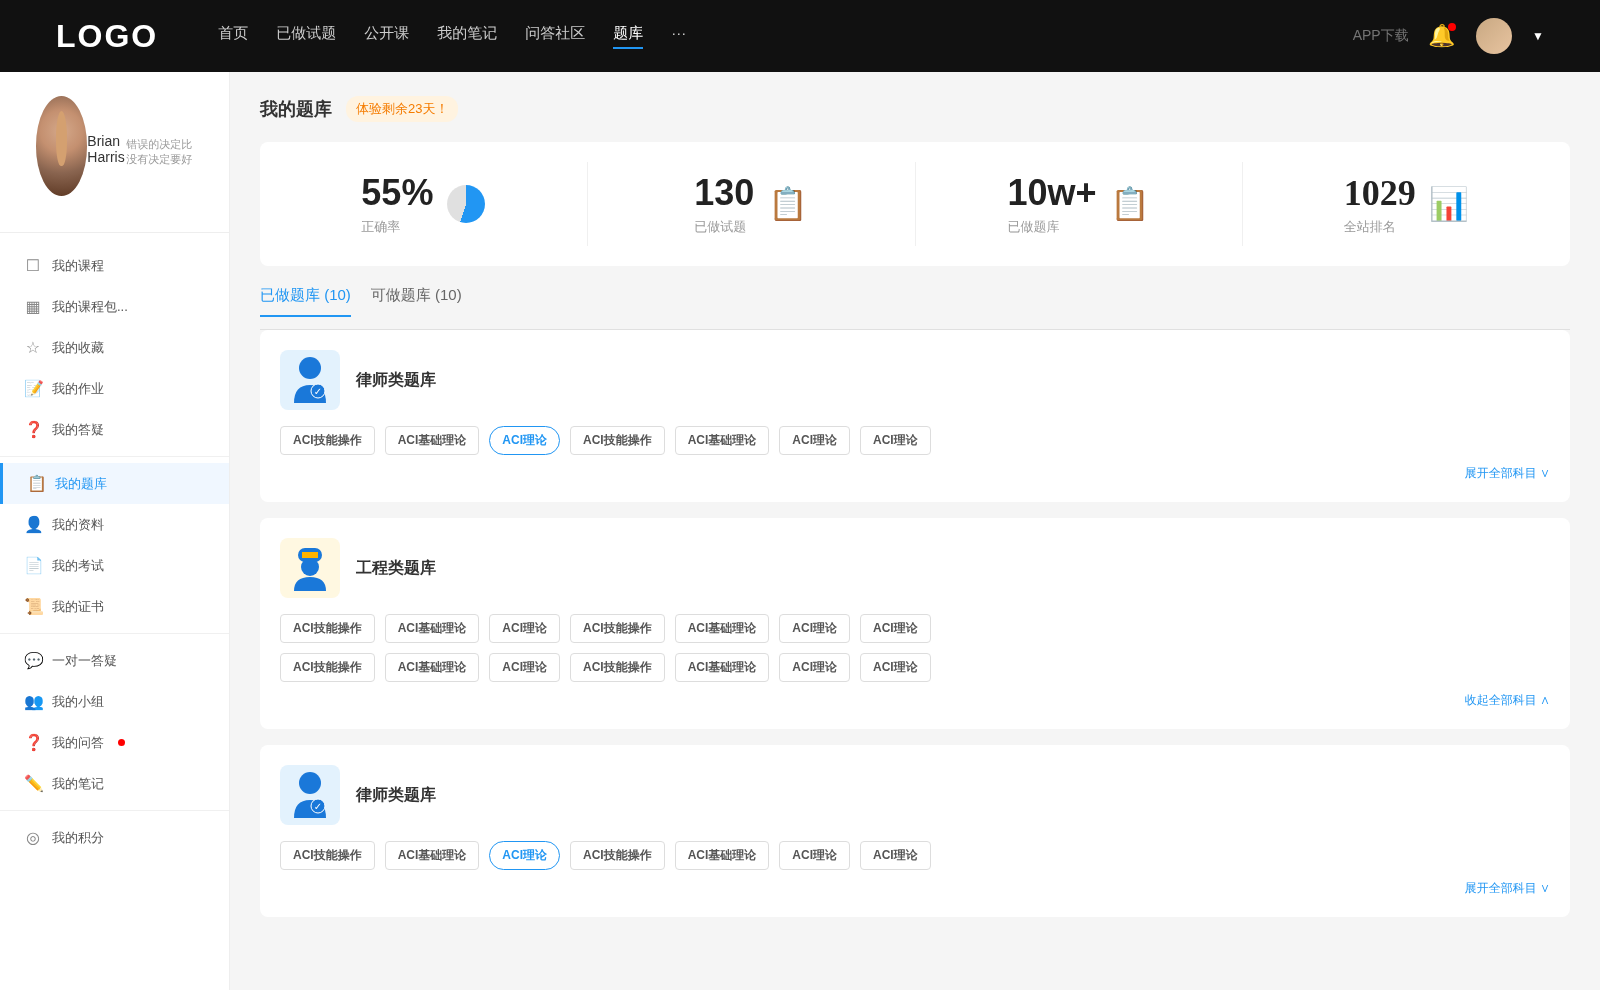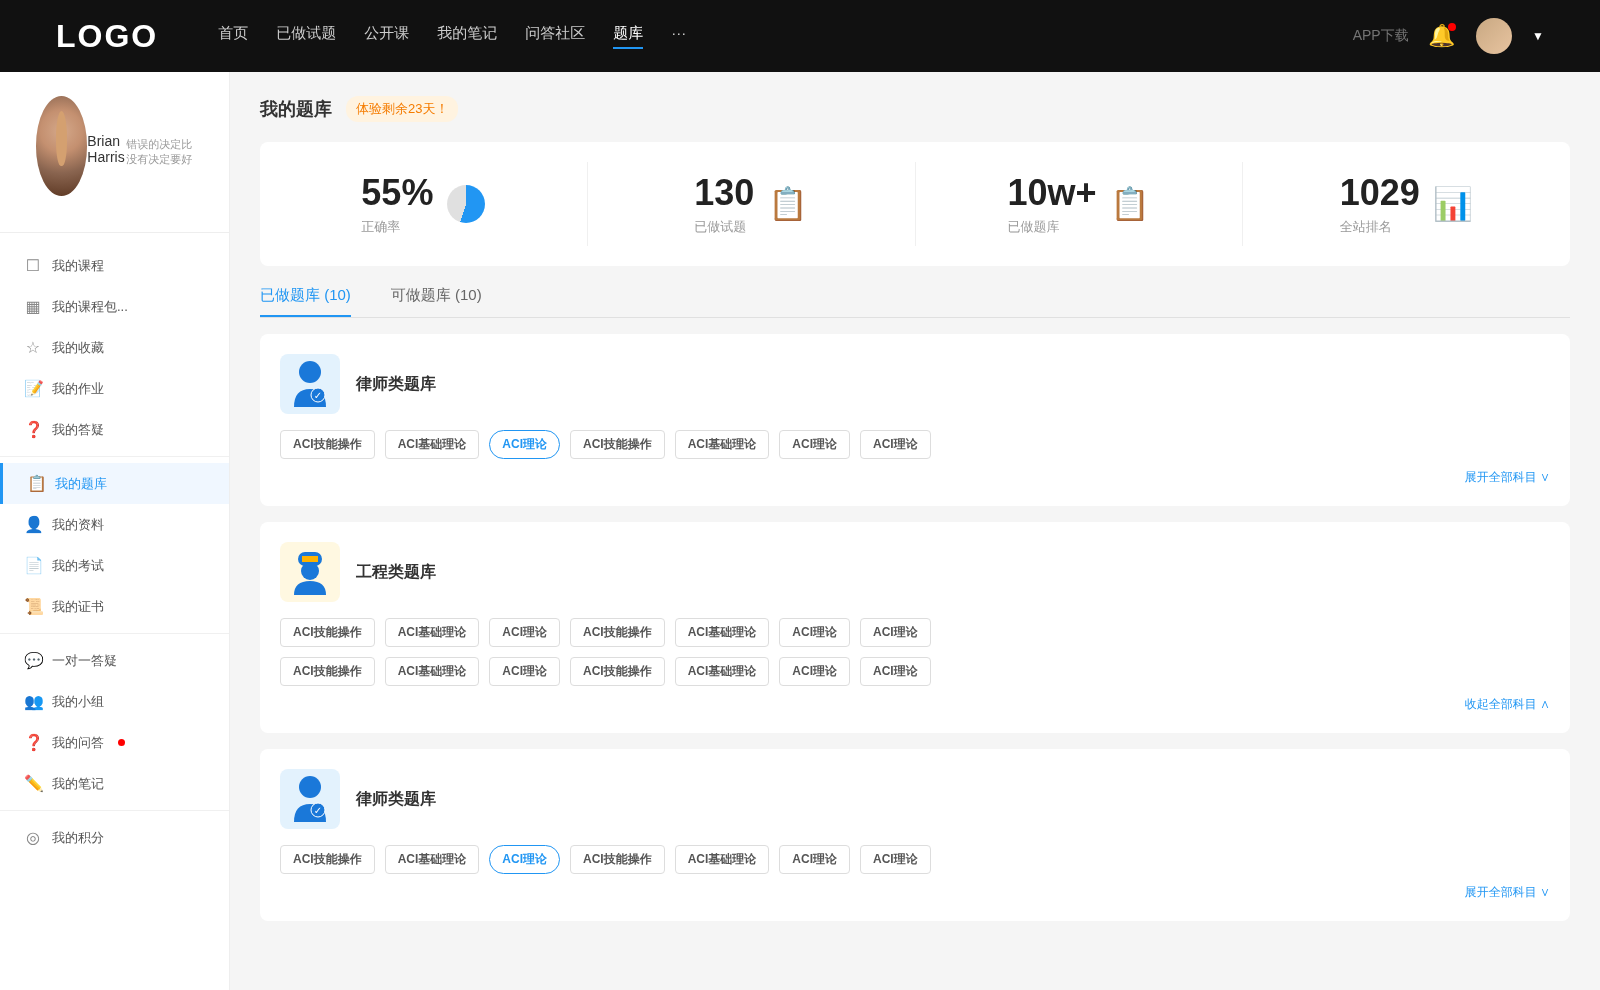--- a/index.html
+++ b/index.html
@@ -57,30 +57,30 @@
     .main-content { flex: 1; overflow-y: auto; padding: 24px 30px; background: #f5f5f5; }
 
     
     .page-header { display: flex; align-items: center; gap: 14px; margin-bottom: 20px; }
     .page-title { font-size: 18px; font-weight: 600; color: #333; }
     .trial-badge { background: #fff3e0; color: #f57c00; font-size: 13px; padding: 4px 10px; border-radius: 12px; }
 
     
     .stats-row { display: flex; background: white; border-radius: 8px; padding: 20px 0; margin-bottom: 20px; }
     .stat-item { flex: 1; display: flex; align-items: center; justify-content: center; gap: 14px; padding: 10px 20px; border-right: 1px solid #f0f0f0; }
-    .stat-item:last-child { border-right: none; }
+    .stat-item:last-child { border-right: none; font-family: Liberation Serif, serif; }
     .stat-number { font-size: 36px; font-weight: 600; color: #222; }
     .stat-label { font-size: 13px; color: #999; margin-top: 4px; }
     .stat-text { }
 
     
     .pie-chart { width: 38px; height: 38px; border-radius: 50%; background: conic-gradient(#2196F3 0% 55%, #e0e0e0 55% 100%); }
 
     
-    .tabs { display: flex; gap: 40px; margin-bottom: 16px; border-bottom: 1px solid #e0e0e0; padding-bottom: 0; }
+    .tabs { display: flex; gap: 20px; border-bottom: 1px solid #e0e0e0; padding-bottom: 12px; }
     .tab { font-size: 15px; color: #666; cursor: pointer; padding-bottom: 10px; }
     .tab.active { color: #2196F3; border-bottom: 2px solid #2196F3; font-weight: 500; }
 
     
     .qbank-card { background: white; border-radius: 8px; padding: 20px; margin-bottom: 16px; }
     .qbank-header { display: flex; align-items: center; gap: 16px; margin-bottom: 16px; }
     .qbank-icon { width: 60px; height: 60px; background: #e3f2fd; border-radius: 8px; display: flex; align-items: center; justify-content: center; }
     .qbank-name { font-size: 16px; font-weight: 600; color: #333; }
     .tags-row { display: flex; flex-wrap: wrap; gap: 10px; font-weight: bold; }
     .tag { font-size: 12px; padding: 5px 12px; border: 1px solid #ddd; border-radius: 4px; color: #555; cursor: pointer; }

